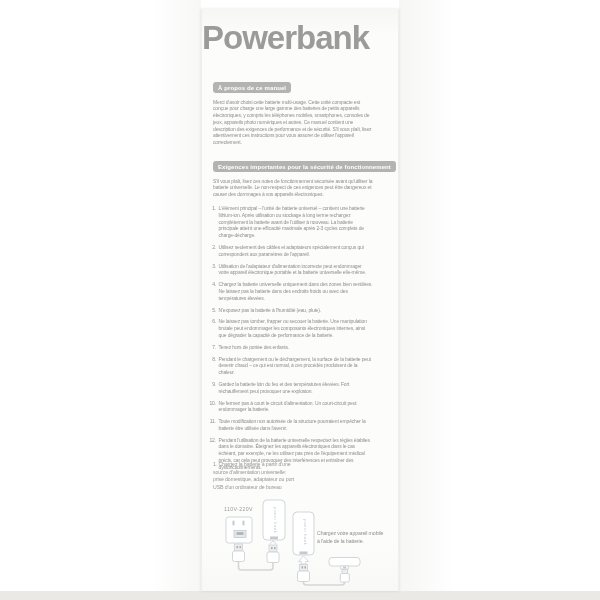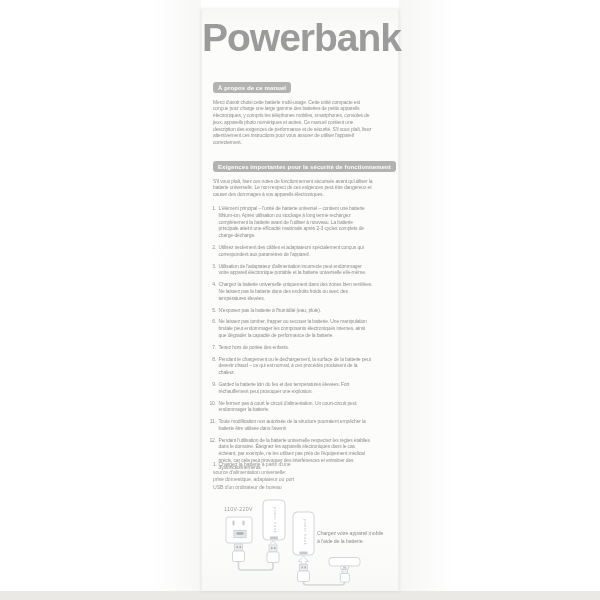--- a/index.html
+++ b/index.html
@@ -18,21 +18,21 @@
     background:linear-gradient(90deg,#f6f6f5,#ffffff);}
   .page{
     position:absolute;left:201px;top:9px;width:198px;height:582px;
     background:linear-gradient(180deg,#f6f6f5 0px,#fcfcfb 26px,#fcfcfb 92%,#f8f8f6 100%);
     box-shadow:0 0 3px rgba(0,0,0,0.10);
     border-left:1px solid #f0efee;border-right:1px solid #f0efee;
     box-sizing:border-box;
   }
   .page-title{
     padding-top:11px;text-align:left;
-    font-size:39px;line-height:36px;font-weight:bold;
+    font-size:33px;line-height:36px;font-weight:bold;
     color:#9b9b9b;letter-spacing:-1px;
   }
   .section-bar{
     display:inline-block;margin-left:11px;
     background:#b3b3b2;color:#ffffff;
     font-size:6px;font-weight:bold;letter-spacing:0.1px;
     padding:2.5px 5px 2px 5px;border-radius:3px;
   }
   .bar-about{margin-top:26px;}
   .bar-safety{margin-top:15px;}

